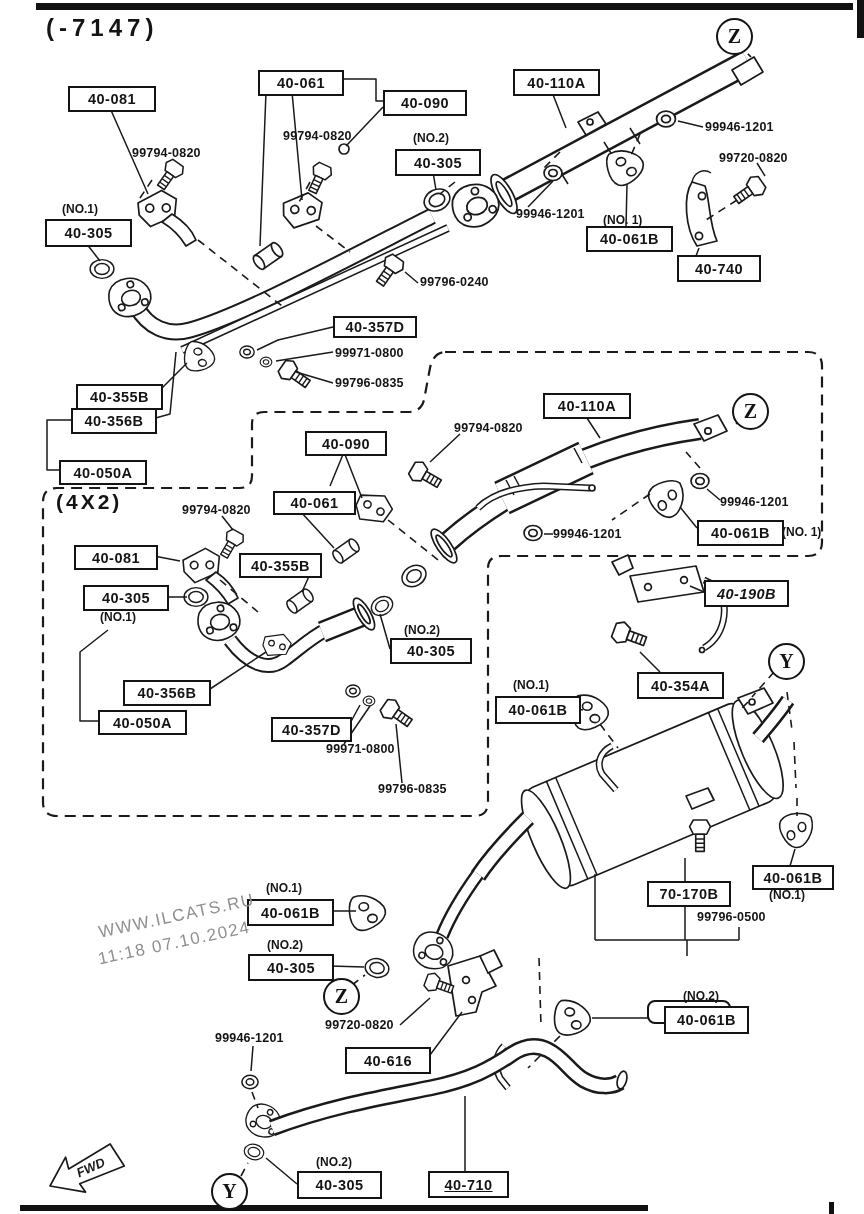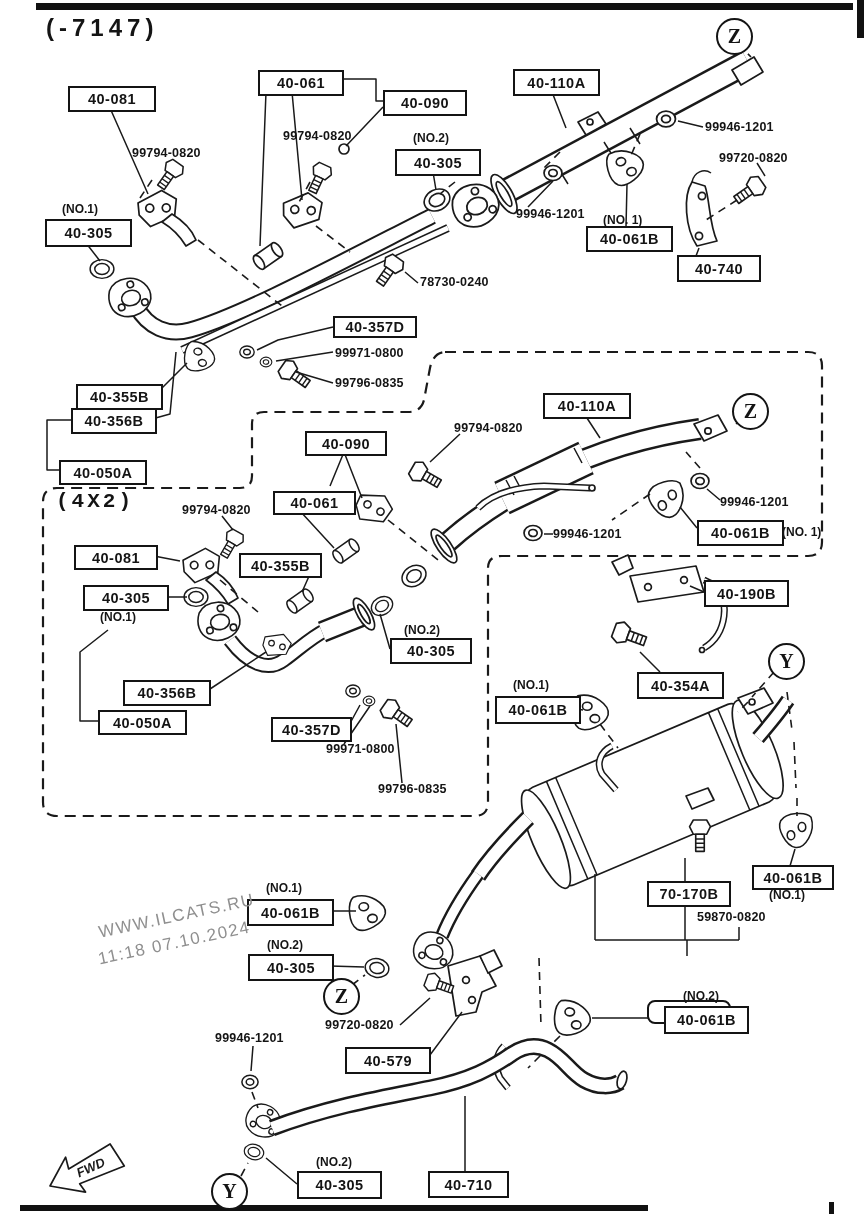--- a/index.html
+++ b/index.html
@@ -263,69 +263,69 @@
       <div class="lbl box" style="left: 395px; top: 149px; width: 82px; height: 23px;">40-305</div>
       <div class="lbl box" style="left: 513px; top: 69px; width: 83px; height: 23px;">40-110A</div>
       <div class="lbl note" style="left: 62px; top: 202px;">(NO.1)</div>
       <div class="lbl box" style="left: 45px; top: 219px; width: 83px; height: 24px;">40-305</div>
       <div class="lbl txt" style="left: 705px; top: 120px;">99946-1201</div>
       <div class="lbl txt" style="left: 719px; top: 151px;">99720-0820</div>
       <div class="lbl txt" style="left: 516px; top: 207px;">99946-1201</div>
       <div class="lbl note" style="left: 603px; top: 213px;">(NO. 1)</div>
       <div class="lbl box" style="left: 586px; top: 226px; width: 83px; height: 22px;">40-061B</div>
       <div class="lbl box" style="left: 653px; top: 255px; width: 80px; height: 23px; margin-left: 24px;">40-740</div>
-      <div class="lbl txt" style="left: 420px; top: 275px;">78730-0240</div>
+      <div class="lbl txt" style="left: 420px; top: 275px;">99796-0240</div>
       <div class="lbl box" style="left: 333px; top: 316px; width: 80px; height: 18px;">40-357D</div>
       <div class="lbl txt" style="left: 335px; top: 346px;">99971-0800</div>
       <div class="lbl txt" style="left: 335px; top: 376px;">99796-0835</div>
       <div class="lbl box" style="left: 76px; top: 384px; width: 83px; height: 22px;">40-355B</div>
       <div class="lbl box" style="left: 71px; top: 408px; width: 82px; height: 22px;">40-356B</div>
       <div class="lbl box" style="left: 59px; top: 460px; width: 84px; height: 21px;">40-050A</div>
       <div class="lbl box" style="left: 543px; top: 393px; width: 84px; height: 22px;">40-110A</div>
       <div class="lbl txt" style="left: 454px; top: 421px;">99794-0820</div>
       <div class="lbl txt" style="left: 720px; top: 495px;">99946-1201</div>
       <div class="lbl txt" style="left: 553px; top: 527px;">99946-1201</div>
       <div class="lbl box" style="left: 697px; top: 520px; width: 83px; height: 22px;">40-061B</div>
       <div class="lbl note" style="left: 782px; top: 525px;">(NO. 1)</div>
-      <div class="lbl variant" style="left: 56px; top: 490px; font-family: Liberation Mono, monospace;">(4X2)</div>
+      <div class="lbl variant" style="left: 56px; top: 490px;">(4X2)</div>
       <div class="lbl txt" style="left: 182px; top: 503px;">99794-0820</div>
       <div class="lbl box" style="left: 74px; top: 545px; width: 80px; height: 21px;">40-081</div>
       <div class="lbl box" style="left: 239px; top: 553px; width: 79px; height: 21px;">40-355B</div>
       <div class="lbl box" style="left: 83px; top: 585px; width: 82px; height: 22px;">40-305</div>
       <div class="lbl note" style="left: 100px; top: 610px;">(NO.1)</div>
       <div class="lbl box" style="left: 305px; top: 431px; width: 78px; height: 21px;">40-090</div>
       <div class="lbl box" style="left: 273px; top: 491px; width: 79px; height: 20px;">40-061</div>
       <div class="lbl note" style="left: 404px; top: 623px;">(NO.2)</div>
       <div class="lbl box" style="left: 390px; top: 638px; width: 78px; height: 22px;">40-305</div>
       <div class="lbl box" style="left: 123px; top: 680px; width: 84px; height: 22px;">40-356B</div>
       <div class="lbl box" style="left: 98px; top: 710px; width: 85px; height: 21px;">40-050A</div>
       <div class="lbl box" style="left: 271px; top: 717px; width: 77px; height: 21px;">40-357D</div>
       <div class="lbl txt" style="left: 326px; top: 742px;">99971-0800</div>
       <div class="lbl txt" style="left: 378px; top: 782px;">99796-0835</div>
-      <div class="lbl box" style="left: 704px; top: 580px; width: 81px; height: 23px;">40-190B</div>
+      <div class="lbl box" style="left: 704px; top: 580px; width: 81px; height: 23px; font-style: italic;">40-190B</div>
       <div class="lbl box" style="left: 637px; top: 672px; width: 83px; height: 23px;">40-354A</div>
       <div class="lbl note" style="left: 513px; top: 678px;">(NO.1)</div>
       <div class="lbl box" style="left: 495px; top: 696px; width: 82px; height: 24px;">40-061B</div>
       <div class="lbl box" style="left: 752px; top: 865px; width: 78px; height: 21px;">40-061B</div>
       <div class="lbl note" style="left: 769px; top: 888px;">(NO.1)</div>
       <div class="lbl box" style="left: 647px; top: 881px; width: 80px; height: 22px;">70-170B</div>
-      <div class="lbl txt" style="left: 697px; top: 910px;">59870-0820</div>
+      <div class="lbl txt" style="left: 697px; top: 910px;">99796-0500</div>
       <div class="lbl box" style="left: 647px; top: 1000px; width: 80px; height: 20px; border-radius: 8px;">40-500</div>
       <div class="lbl note" style="left: 683px; top: 989px;">(NO.2)</div>
       <div class="lbl box" style="left: 664px; top: 1006px; width: 81px; height: 24px;">40-061B</div>
       <div class="lbl note" style="left: 266px; top: 881px;">(NO.1)</div>
       <div class="lbl box" style="left: 247px; top: 899px; width: 83px; height: 23px;">40-061B</div>
       <div class="lbl note" style="left: 267px; top: 938px;">(NO.2)</div>
       <div class="lbl box" style="left: 248px; top: 954px; width: 82px; height: 23px;">40-305</div>
       <div class="lbl txt" style="left: 325px; top: 1018px;">99720-0820</div>
-      <div class="lbl box" style="left: 345px; top: 1047px; width: 82px; height: 23px;">40-579</div>
+      <div class="lbl box" style="left: 345px; top: 1047px; width: 82px; height: 23px;">40-616</div>
       <div class="lbl txt" style="left: 215px; top: 1031px;">99946-1201</div>
       <div class="lbl note" style="left: 316px; top: 1155px;">(NO.2)</div>
       <div class="lbl box" style="left: 297px; top: 1171px; width: 81px; height: 24px;">40-305</div>
-      <div class="lbl box" style="left: 428px; top: 1171px; width: 77px; height: 23px;">40-710</div>
+      <div class="lbl box" style="left: 428px; top: 1171px; width: 77px; height: 23px; text-decoration: underline;">40-710</div>
     </div>
   <div id="circles-layer">
       <div class="circle" style="left: 716px; top: 18px;">Z</div>
       <div class="circle" style="left: 732px; top: 393px;">Z</div>
       <div class="circle" style="left: 768px; top: 643px;">Y</div>
       <div class="circle" style="left: 323px; top: 978px;">Z</div>
       <div class="circle" style="left: 211px; top: 1173px;">Y</div>
     </div>
 
   <div class="watermark">

